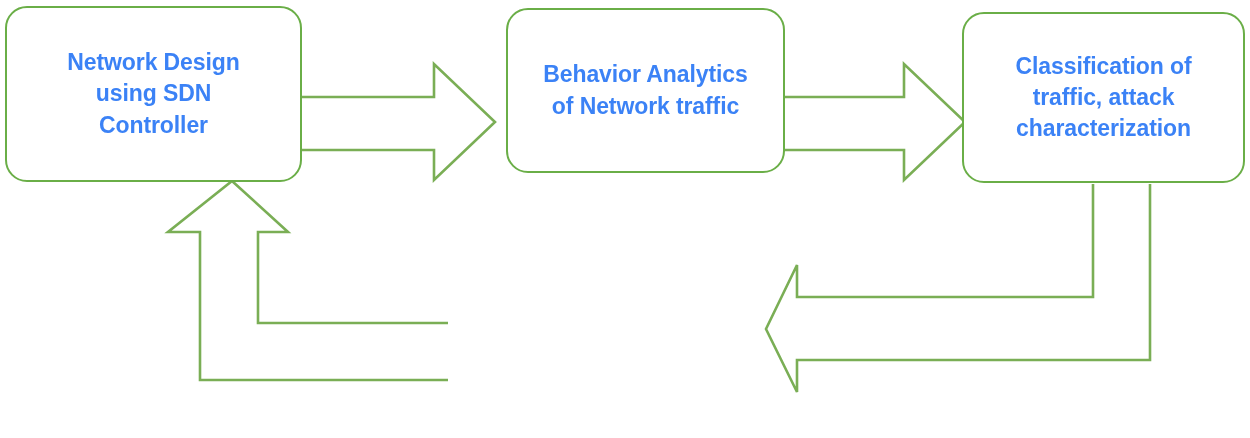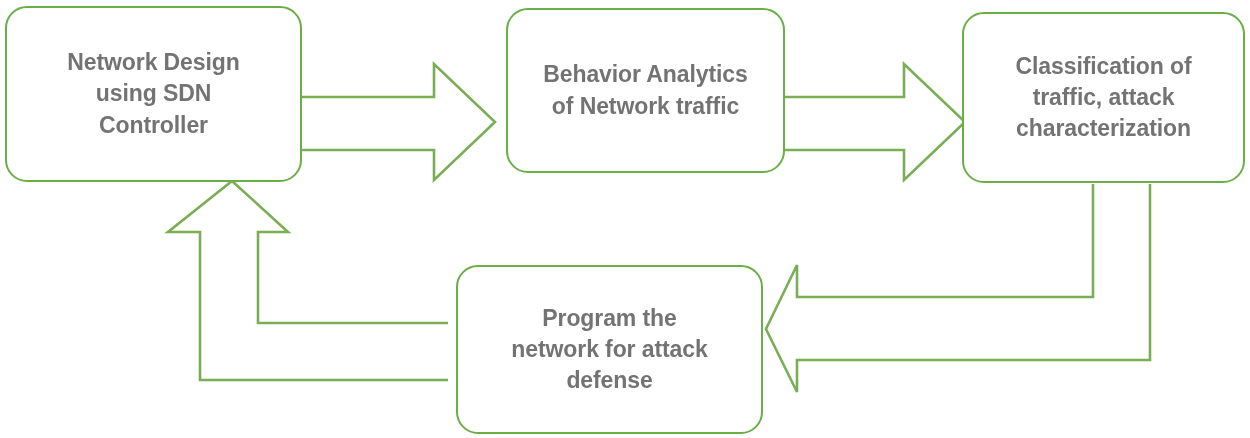--- a/index.html
+++ b/index.html
@@ -36,21 +36,21 @@
     align-items: center;
     justify-content: center;
     text-align: center;
     z-index: 3;
   }
   .node-label {
     font-family: "Liberation Sans", sans-serif;
     font-size: 23px;
     font-weight: 700;
     line-height: 1.36;
-    color: #737373;
+    color: #3b82f6;
     letter-spacing: -0.1px;
     padding: 0 14px;
     white-space: pre-line;
   }
   #node-network-design { left: 5px;   top: 6px;   width: 297px; height: 176px; }
   #node-behavior       { left: 506px; top: 8px;   width: 279px; height: 165px; }
   #node-classification { left: 962px; top: 12px;  width: 283px; height: 171px; }
   #node-program        { left: 456px; top: 265px; width: 307px; height: 169px; }
 </style>
 </head>
@@ -107,19 +107,14 @@
     <span class="node-label">Behavior Analytics
 of Network traffic</span>
   </div>
 
   <div class="node-box" id="node-classification">
     <span class="node-label">Classification of
 traffic, attack
 characterization</span>
   </div>
 
-  <div class="node-box" id="node-program">
-    <span class="node-label">Program the
-network for attack
-defense</span>
-  </div>
 
 </div>
 
 </body></html>

